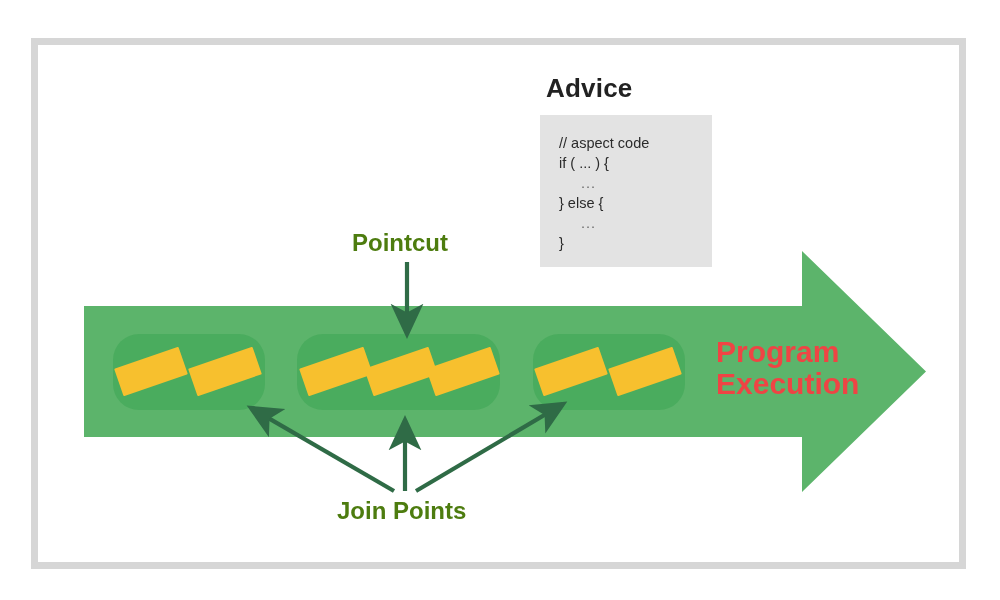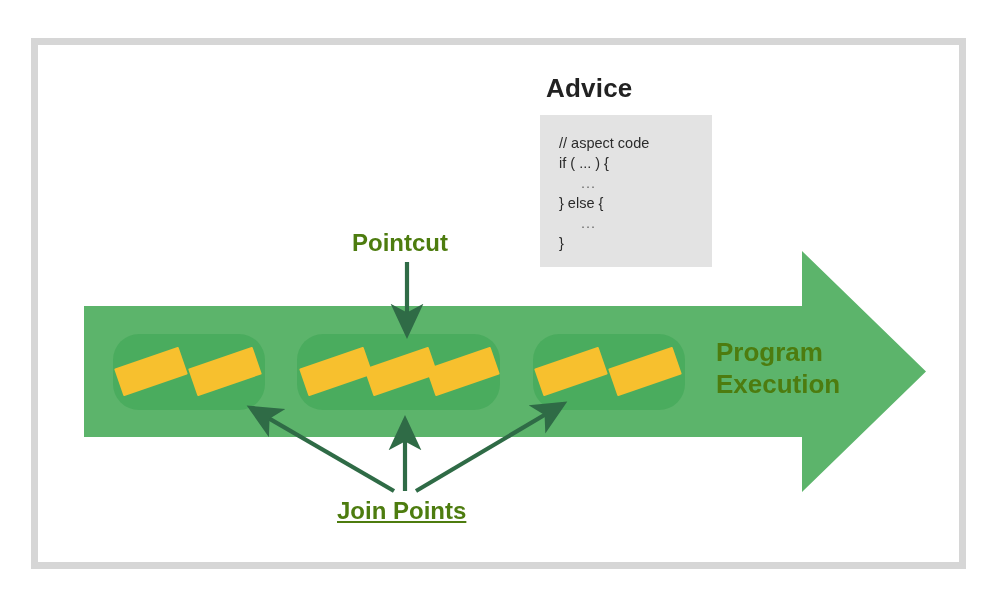--- a/index.html
+++ b/index.html
@@ -74,23 +74,23 @@
     position: absolute;
     left: 84px;
     top: 247px;
     width: 842px;
     height: 241px;
   }
   .exec-label {
     position: absolute;
     left: 716px;
     top: 332px;
-    font-size: 26px;
+    font-size: 30px;
     font-weight: bold;
-    color: #4d7c0f;
+    color: #ef4444;
     line-height: 32px;
     white-space: pre-line;
   }
 
   
   .jp-group {
     position: absolute;
     background: #4aac5e;
     border-radius: 26px;
   }
@@ -110,21 +110,21 @@
 
   
   .lbl {
     position: absolute;
     font-size: 24px;
     font-weight: bold;
     color: #4d7c0f;
     white-space: nowrap;
   }
   #pointcut-label { left: 352px; top: 225px; }
-  #joinpoints-label { left: 337px; top: 493px; text-decoration: underline; }
+  #joinpoints-label { left: 337px; top: 493px; }
 
   .connector-layer {
     position: absolute;
     left: 0; top: 0;
     width: 1000px;
     height: 600px;
     pointer-events: none;
   }
 </style>
 </head>

